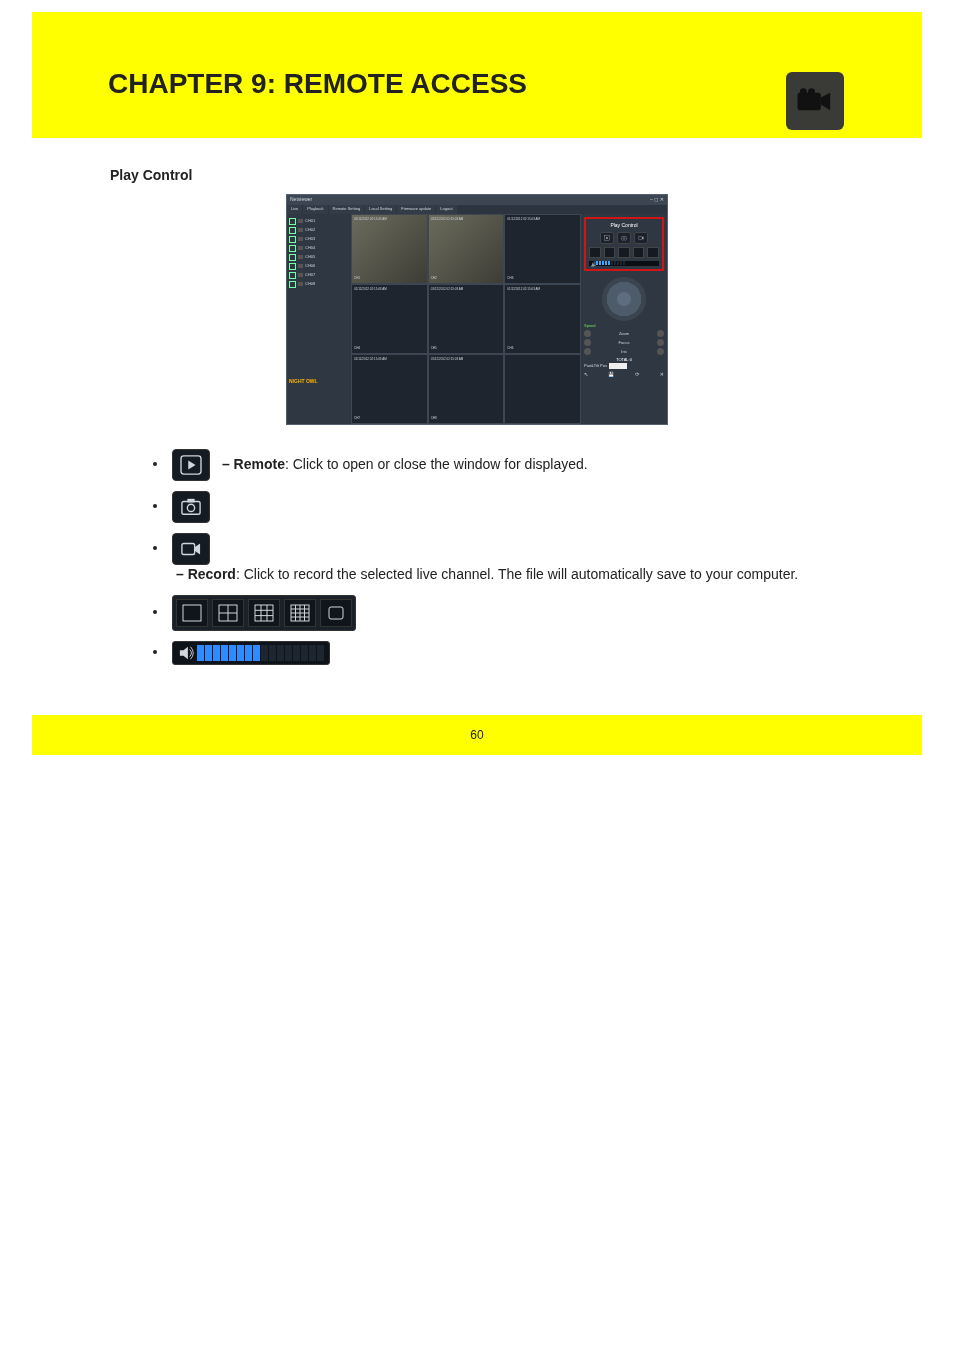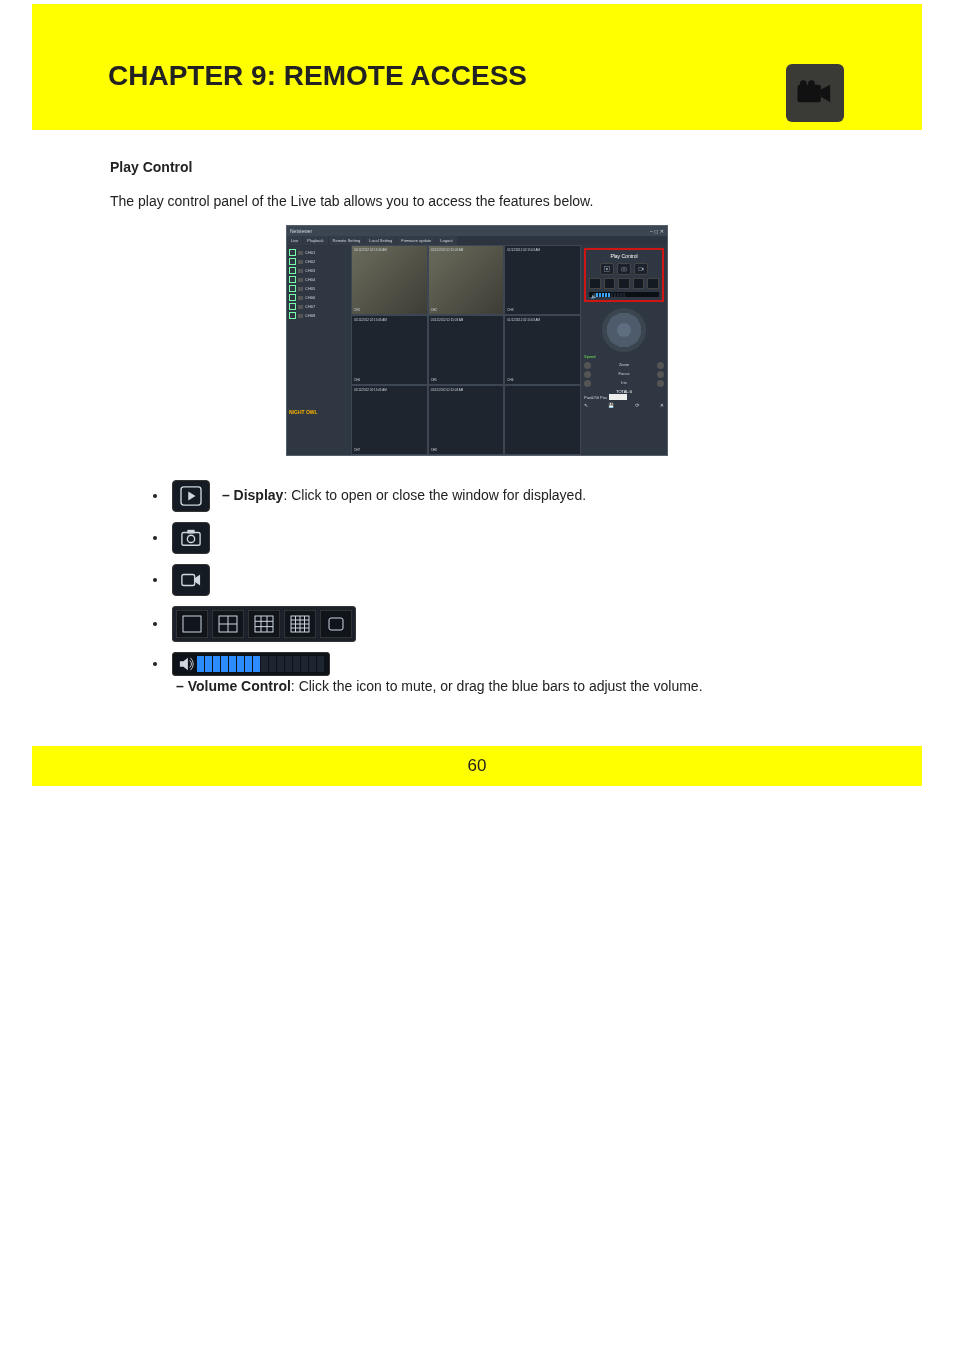--- a/index.html
+++ b/index.html
@@ -1,16 +1,16 @@
 <!DOCTYPE html>
 <html><head>
 <meta charset="utf-8">
 <style>
   html,body{margin:0;padding:0;background:#fff;font-family:Arial,Helvetica,sans-serif;color:#222;}
-  .page{width:890px;margin:4px auto;}
+  .page{width:890px;margin:12px auto;}
   .top-band{height:44px;background:#ffff00;}
   .title-band{height:82px;background:#ffff00;position:relative;padding-left:76px;}
   .title-text{font-size:28px;font-weight:bold;position:relative;top:12px;}
   .title-icon{position:absolute;right:78px;top:16px;width:58px;height:58px;border-radius:6px;background:#3a3a36;display:flex;align-items:center;justify-content:center;}
   .title-icon svg{width:38px;height:28px;}
   .content{padding:20px 78px 40px 78px;font-size:14px;line-height:1.4;}
   .section-head{font-weight:bold;margin:8px 0 6px 0;}
   .figure{display:flex;justify-content:center;margin:8px 0 24px 0;}
   
   .app{width:380px;background:#2c3440;border:1px solid #55616f;font-size:5px;color:#cfd6de;}
@@ -58,21 +58,21 @@
   .ic-box svg{display:block;margin:5px auto 0;width:22px;height:20px;}
   .ic-label{display:inline-block;vertical-align:middle;margin-left:8px;}
   .ic-layouts{display:inline-flex;gap:4px;vertical-align:middle;margin-left:4px;background:#1b2129;border:1px solid #333;padding:3px;border-radius:3px;}
   .ic-layouts .cell{width:30px;height:26px;background:#10151c;border:1px solid #333;display:flex;align-items:center;justify-content:center;}
   .ic-layouts .cell svg{width:20px;height:18px;fill:#cfd6de;}
   .vol-bar{display:inline-flex;align-items:center;gap:1px;vertical-align:middle;background:#0e1319;border:1px solid #333;padding:3px 5px;border-radius:3px;margin-left:4px;}
   .vol-bar .spk{width:18px;height:16px;}
   .vol-bar .seg{width:7px;height:16px;background:#1c2530;}
   .vol-bar .seg.on{background:#2d8dff;}
 
-  .footer-band{height:40px;background:#ffff00;display:flex;align-items:center;justify-content:center;font-size:17px;position:relative;}
+  .footer-band{height:40px;background:#ffff00;display:flex;align-items:center;justify-content:center;font-size:12px;position:relative;}
   .footer-band .pg{position:absolute;left:50%;transform:translateX(-50%);}
 </style>
 </head>
 <body>
 
 <div class="page">
   <div class="top-band"></div>
   <div class="title-band">
     <span class="title-text">CHAPTER 9: REMOTE ACCESS</span>
     <div class="title-icon">
@@ -80,21 +80,20 @@
           <rect x="2" y="10" width="40" height="30" rx="4" fill="#111"></rect>
           <polygon points="42,18 58,10 58,40 42,30" fill="#111"></polygon>
           <circle cx="12" cy="8" r="6" fill="#111"></circle>
           <circle cx="26" cy="8" r="6" fill="#111"></circle>
         </svg>
     </div>
   </div>
 
   <div class="content">
     <p class="section-head">Play Control</p>
-    <p>The play control panel of the Live tab allows you to access the features below.</p>
 
     <div class="figure">
       <div class="app">
         <div class="app-title">
           <span>Netviewer</span>
           <span>– ◻ ✕</span>
         </div>
         <div class="tabs">
           <div class="tab">Live</div>
           <div class="tab">Playback</div>
@@ -238,38 +237,39 @@
     </div>
 
     <ul class="icons">
       <li>
         <span class="ic-box">
           <svg viewBox="0 0 24 22">
               <rect x="1" y="1" width="22" height="20" rx="3" fill="none" stroke="#cfd6de" stroke-width="1.5"></rect>
               <polygon points="9,6 9,16 17,11" fill="#cfd6de"></polygon>
             </svg>
         </span>
-        <span class="ic-label"><strong>– Display</strong>: <span>Click to open or close the window for displayed.</span></span>
+        <span class="ic-label"><strong>– Remote</strong>: <span>Click to open or close the window for displayed.</span></span>
       </li>
       <li>
         <span class="ic-box">
           <svg viewBox="0 0 24 22">
               <rect x="2" y="5" width="20" height="14" rx="2" fill="none" stroke="#cfd6de" stroke-width="1.5"></rect>
               <rect x="8" y="2" width="8" height="4" fill="#cfd6de"></rect>
               <circle cx="12" cy="12" r="4" fill="none" stroke="#cfd6de" stroke-width="1.5"></circle>
             </svg>
         </span>
       </li>
       <li>
         <span class="ic-box">
           <svg viewBox="0 0 24 22">
               <rect x="2" y="5" width="14" height="12" rx="2" fill="none" stroke="#cfd6de" stroke-width="1.5"></rect>
               <polygon points="16,9 22,5 22,17 16,13" fill="#cfd6de"></polygon>
             </svg>
         </span>
+        <span class="ic-label"><strong>– Record</strong>: <span>Click to record the selected live channel. The file will automatically save to your computer.</span></span>
       </li>
       <li>
         <span class="ic-layouts">
           <span class="cell">
               <svg viewBox="0 0 20 18">
                 <rect x="1" y="1" width="18" height="16" fill="none" stroke="#cfd6de"></rect>
               </svg>
             </span>
           <span class="cell">
               <svg viewBox="0 0 20 18">
@@ -322,21 +322,20 @@
             <span class="seg on"></span>
           <span class="seg"></span>
             <span class="seg"></span>
             <span class="seg"></span>
             <span class="seg"></span>
             <span class="seg"></span>
             <span class="seg"></span>
             <span class="seg"></span>
             <span class="seg"></span>
         </span>
-        <span class="ic-label"><strong>– Volume Control</strong>: <span>Click the icon to mute, or drag the blue bars to adjust the volume.</span></span>
       </li>
     </ul>
   </div>
 
   <div class="footer-band">
     <span class="pg">60</span>
   </div>
 </div>
 
 </body></html>

